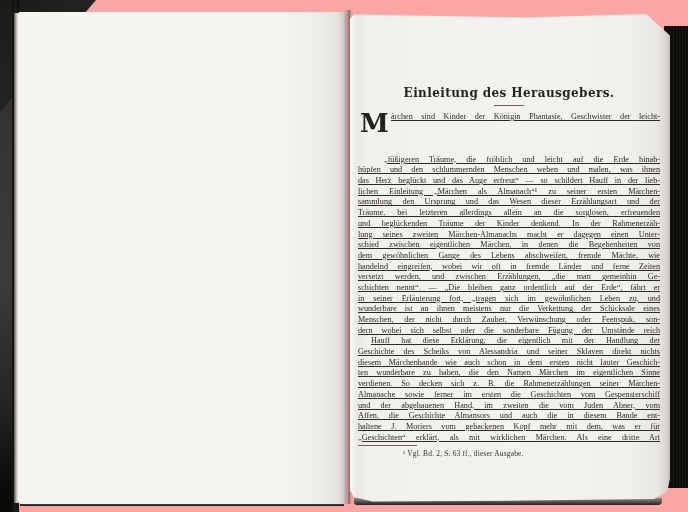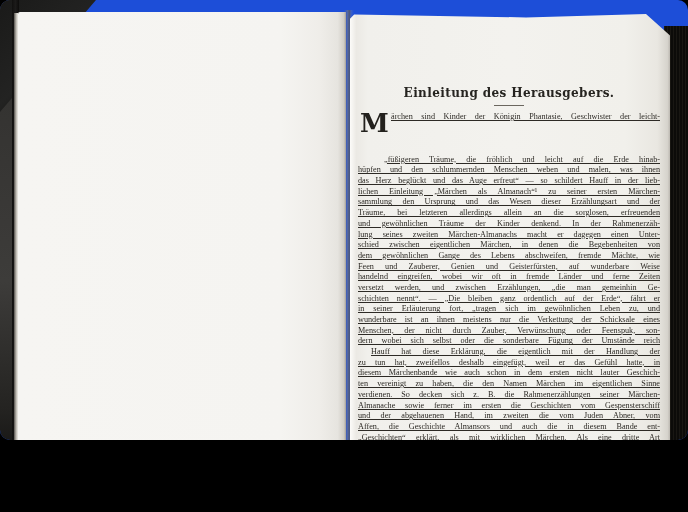--- a/index.html
+++ b/index.html
@@ -1,20 +1,19 @@
 <!DOCTYPE html>
 <html><head>
 <meta charset="utf-8">
 <style>
   html, body { margin: 0; padding: 0; background: #000; }
   .scan {
-    position: relative; width: 688px; height: 440px;
-    background: #1d4ed8; overflow: hidden;
+    position: relative; width: 688px; height: 512px;
+    background: #fca5a5; overflow: hidden;
     font-family: "Liberation Serif", serif;
-    border-radius: 10px;
   }
   
   .cover-strip {
     position: absolute; left: 0; top: 0; width: 13px; height: 512px;
     background: linear-gradient(to bottom, #2f2e2c 0%, #3d3c3a 55%, #242321 80%, #0a0a09 96%);
   }
   .cover-corner {
     position: absolute; left: 0; top: 0; width: 96px; height: 112px;
     background: linear-gradient(135deg, #1a1a19 0%, #232322 50%, #0c0c0b 85%);
     clip-path: polygon(0 0, 100% 0, 0 100%);
@@ -122,39 +121,39 @@
     <div class="dropcap">M</div>
 
     <div class="body-text">
         <div class="line">ärchen sind Kinder der Königin Phantasie, Geschwister der leicht-</div>
         <div class="line">„füßigeren Träume, die fröhlich und leicht auf die Erde hinab-</div>
         <div class="line">hüpfen und den schlummernden Menschen weben und malen, was ihnen</div>
         <div class="line">das Herz beglückt und das Auge erfreut“ — so schildert Hauff in der lieb-</div>
         <div class="line">lichen Einleitung „Märchen als Almanach“¹ zu seiner ersten Märchen-</div>
         <div class="line">sammlung den Ursprung und das Wesen dieser Erzählungsart und der</div>
         <div class="line">Träume, bei letzteren allerdings allein an die sorglosen, erfreuenden</div>
-        <div class="line">und gewöhnlichen Träume der Kinder denkend. In der Rahmenerzäh-</div>
+        <div class="line">und beglückenden Träume der Kinder denkend. In der Rahmenerzäh-</div>
         <div class="line">lung seines zweiten Märchen-Almanachs macht er dagegen einen Unter-</div>
         <div class="line">schied zwischen eigentlichen Märchen, in denen die Begebenheiten von</div>
         <div class="line">dem gewöhnlichen Gange des Lebens abschweifen, fremde Mächte, wie</div>
-        <div class="line">Feen und Zauberer, Genien und Geisterfürsten, auf wunderbare Weise</div>
         <div class="line">handelnd eingreifen, wobei wir oft in fremde Länder und ferne Zeiten</div>
         <div class="line">versetzt werden, und zwischen Erzählungen, „die man gemeinhin Ge-</div>
         <div class="line">schichten nennt“. — „Die bleiben ganz ordentlich auf der Erde“, fährt er</div>
         <div class="line">in seiner Erläuterung fort, „tragen sich im gewöhnlichen Leben zu, und</div>
         <div class="line">wunderbare ist an ihnen meistens nur die Verkettung der Schicksale eines</div>
         <div class="line">Menschen, der nicht durch Zauber, Verwünschung oder Feenspuk, son-</div>
         <div class="line">dern wobei sich selbst oder die sonderbare Fügung der Umstände reich</div>
         <div class="line indent">Hauff hat diese Erklärung, die eigentlich mit der Handlung der</div>
-        <div class="line">zu tun hat, zweifellos deshalb eingefügt, weil er das Gefühl hatte, in</div>
+        <div class="line">Geschichte des Scheiks von Alessandria und seiner Sklaven direkt nichts</div>
         <div class="line">diesem Märchenbande wie auch schon in dem ersten nicht lauter Geschich-</div>
-        <div class="line">ten vereinigt zu haben, die den Namen Märchen im eigentlichen Sinne</div>
+        <div class="line">ten wunderbare zu haben, die den Namen Märchen im eigentlichen Sinne</div>
         <div class="line">verdienen. So decken sich z. B. die Rahmenerzählungen seiner Märchen-</div>
         <div class="line">Almanache sowie ferner im ersten die Geschichten vom Gespensterschiff</div>
         <div class="line">und der abgehauenen Hand, im zweiten die vom Juden Abner, vom</div>
         <div class="line">Affen, die Geschichte Almansors und auch die in diesem Bande ent-</div>
+        <div class="line">haltene J. Moriers vom gebackenen Kopf mehr mit dem, was er für</div>
         <div class="line">„Geschichten“ erklärt, als mit wirklichen Märchen. Als eine dritte Art</div>
       </div>
 
     <div class="footnote-rule"></div>
     <div class="footnote">¹ Vgl. Bd. 2, S. 63 ff., dieser Ausgabe.</div>
   </div>
 </div>
 
 </body></html>

